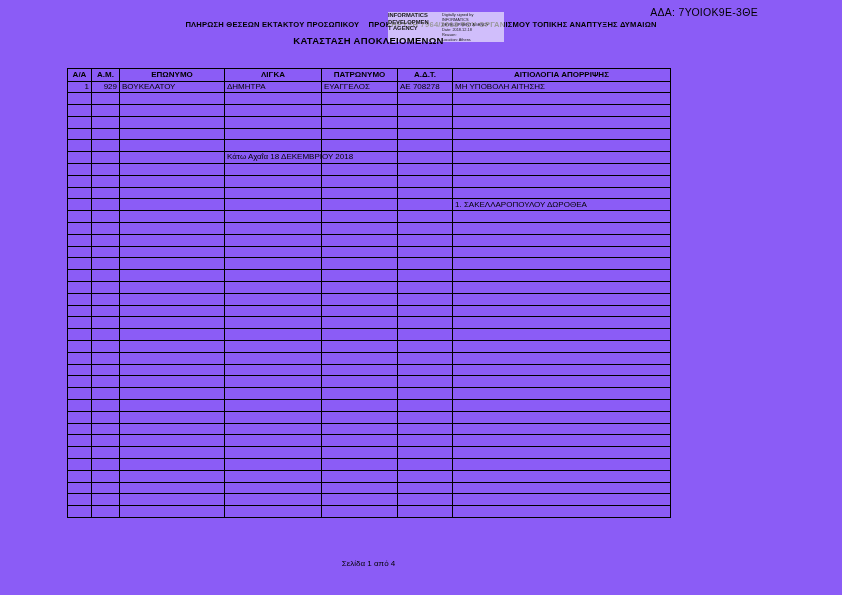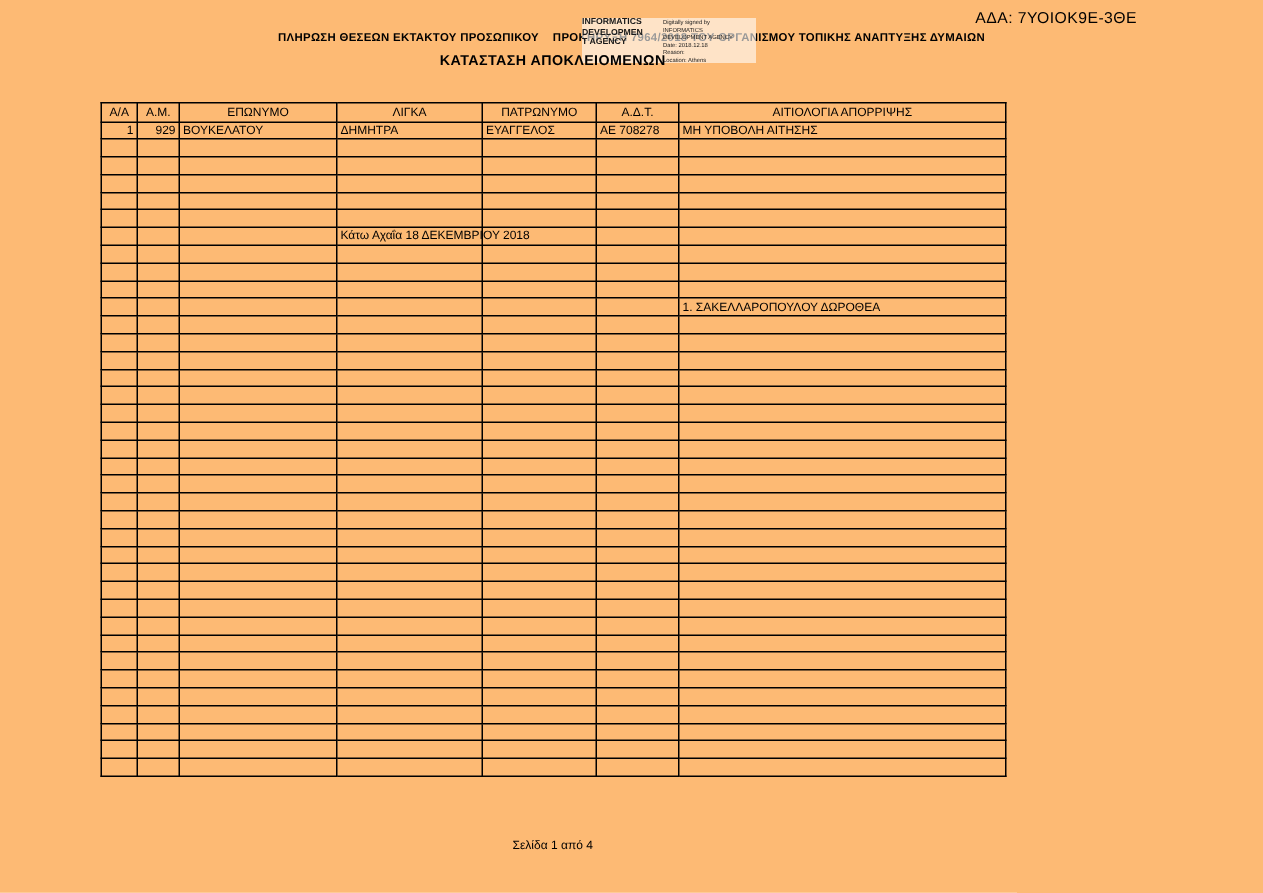--- a/index.html
+++ b/index.html
@@ -2,21 +2,21 @@
 <html><head>
 <meta charset="utf-8">
 <style>
   html,body{margin:0;padding:0;}
   body{
     width:842px;height:595px;
     background:#ffffff;color:#000;
     font-family:"Liberation Sans", sans-serif;
     position:relative;overflow:hidden;
   }
-  .page{position:absolute;inset:0;background:#fdba74;}
+  .page{position:absolute;inset:0;background:#8b5cf6;}
   .ada{position:absolute;top:6px;right:84px;font-size:10.5px;letter-spacing:.3px;}
   .t1{position:absolute;top:20px;left:0;width:842px;text-align:center;
       font-size:7.6px;font-weight:bold;letter-spacing:.2px;white-space:pre;}
   .hdr{position:absolute;left:67px;width:603px;text-align:center;font-weight:bold;}
   .t2{top:35px;font-size:9.5px;letter-spacing:.3px;}
   .t3{top:47px;font-size:9px;letter-spacing:.2px;}
   .stamp{position:absolute;left:388px;top:12px;display:flex;gap:4px;color:#1a1a1a;background:rgba(255,255,255,.6);}
   .stamp-name{font-size:5.8px;font-weight:bold;line-height:1.15;width:50px;}
   .stamp-details{font-size:3.9px;line-height:1.3;width:62px;}
   table.doc{
@@ -24,21 +24,21 @@
     border-collapse:collapse;table-layout:fixed;
   }
   .doc th,.doc td{
     border:1px solid #000;
     padding:0 2px;
     font-size:8px;line-height:1.05;
     height:11.8px;box-sizing:border-box;
     white-space:nowrap;overflow:visible;
     vertical-align:middle;
   }
-  .doc th{height:12.5px;font-weight:normal;text-align:center;}
+  .doc th{height:12.5px;font-weight:bold;text-align:center;}
   .doc td.c0,.doc td.c1{text-align:right;}
   .doc td{text-align:left;}
   .footer{position:absolute;top:559px;left:67px;width:603px;text-align:center;font-size:8px;}
 </style>
 </head>
 <body>
 
 <div class="page">
 
   <div class="ada">ΑΔΑ: 7ΥΟΙΟΚ9Ε-3ΘΕ</div>

